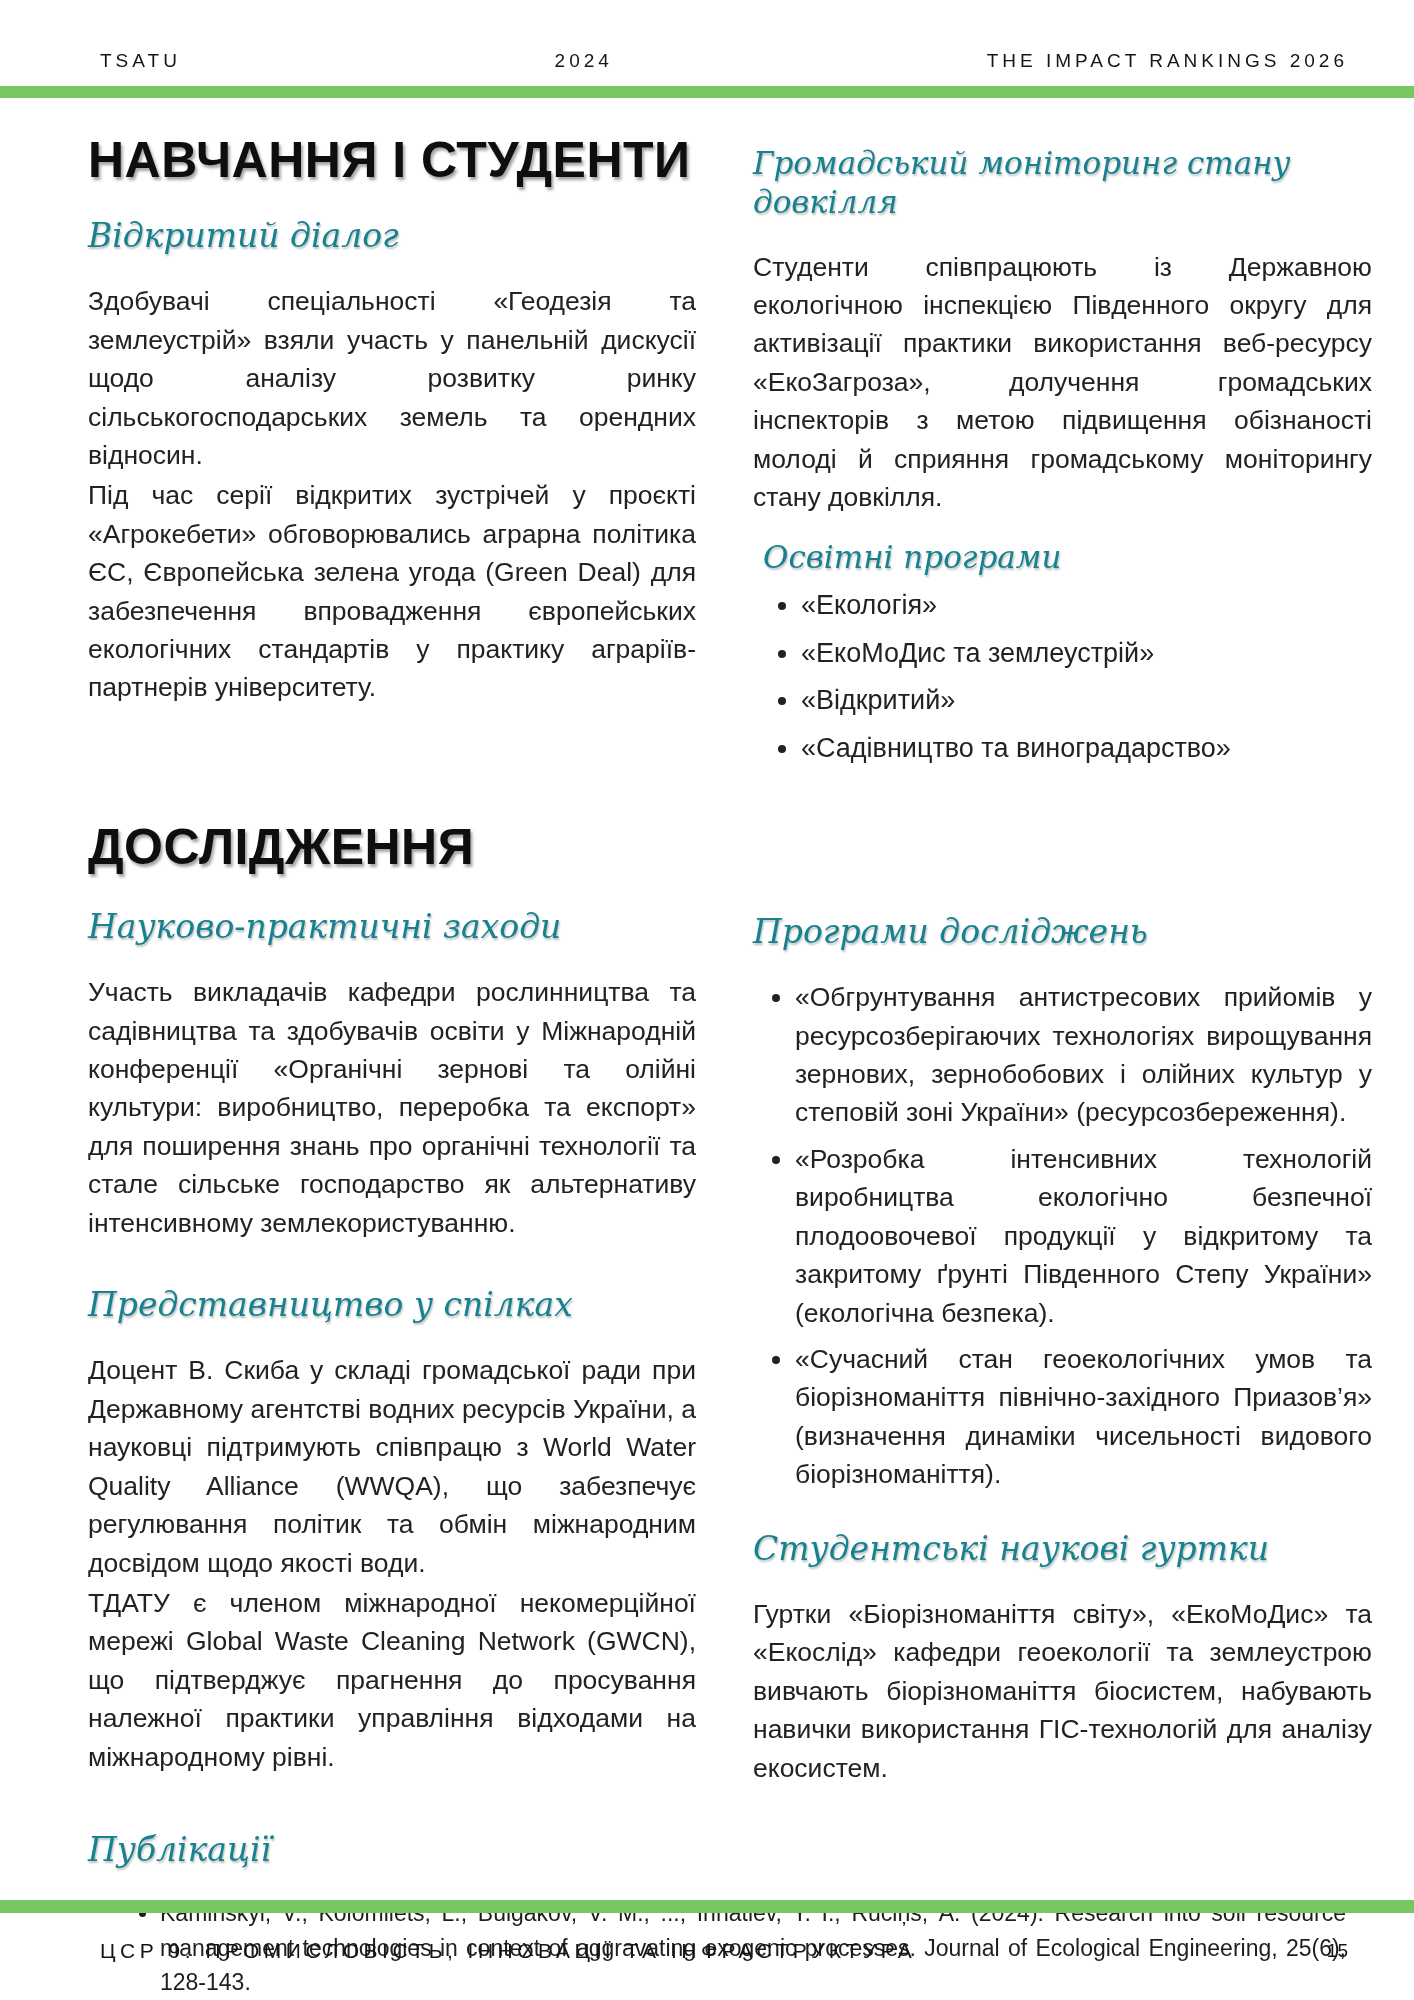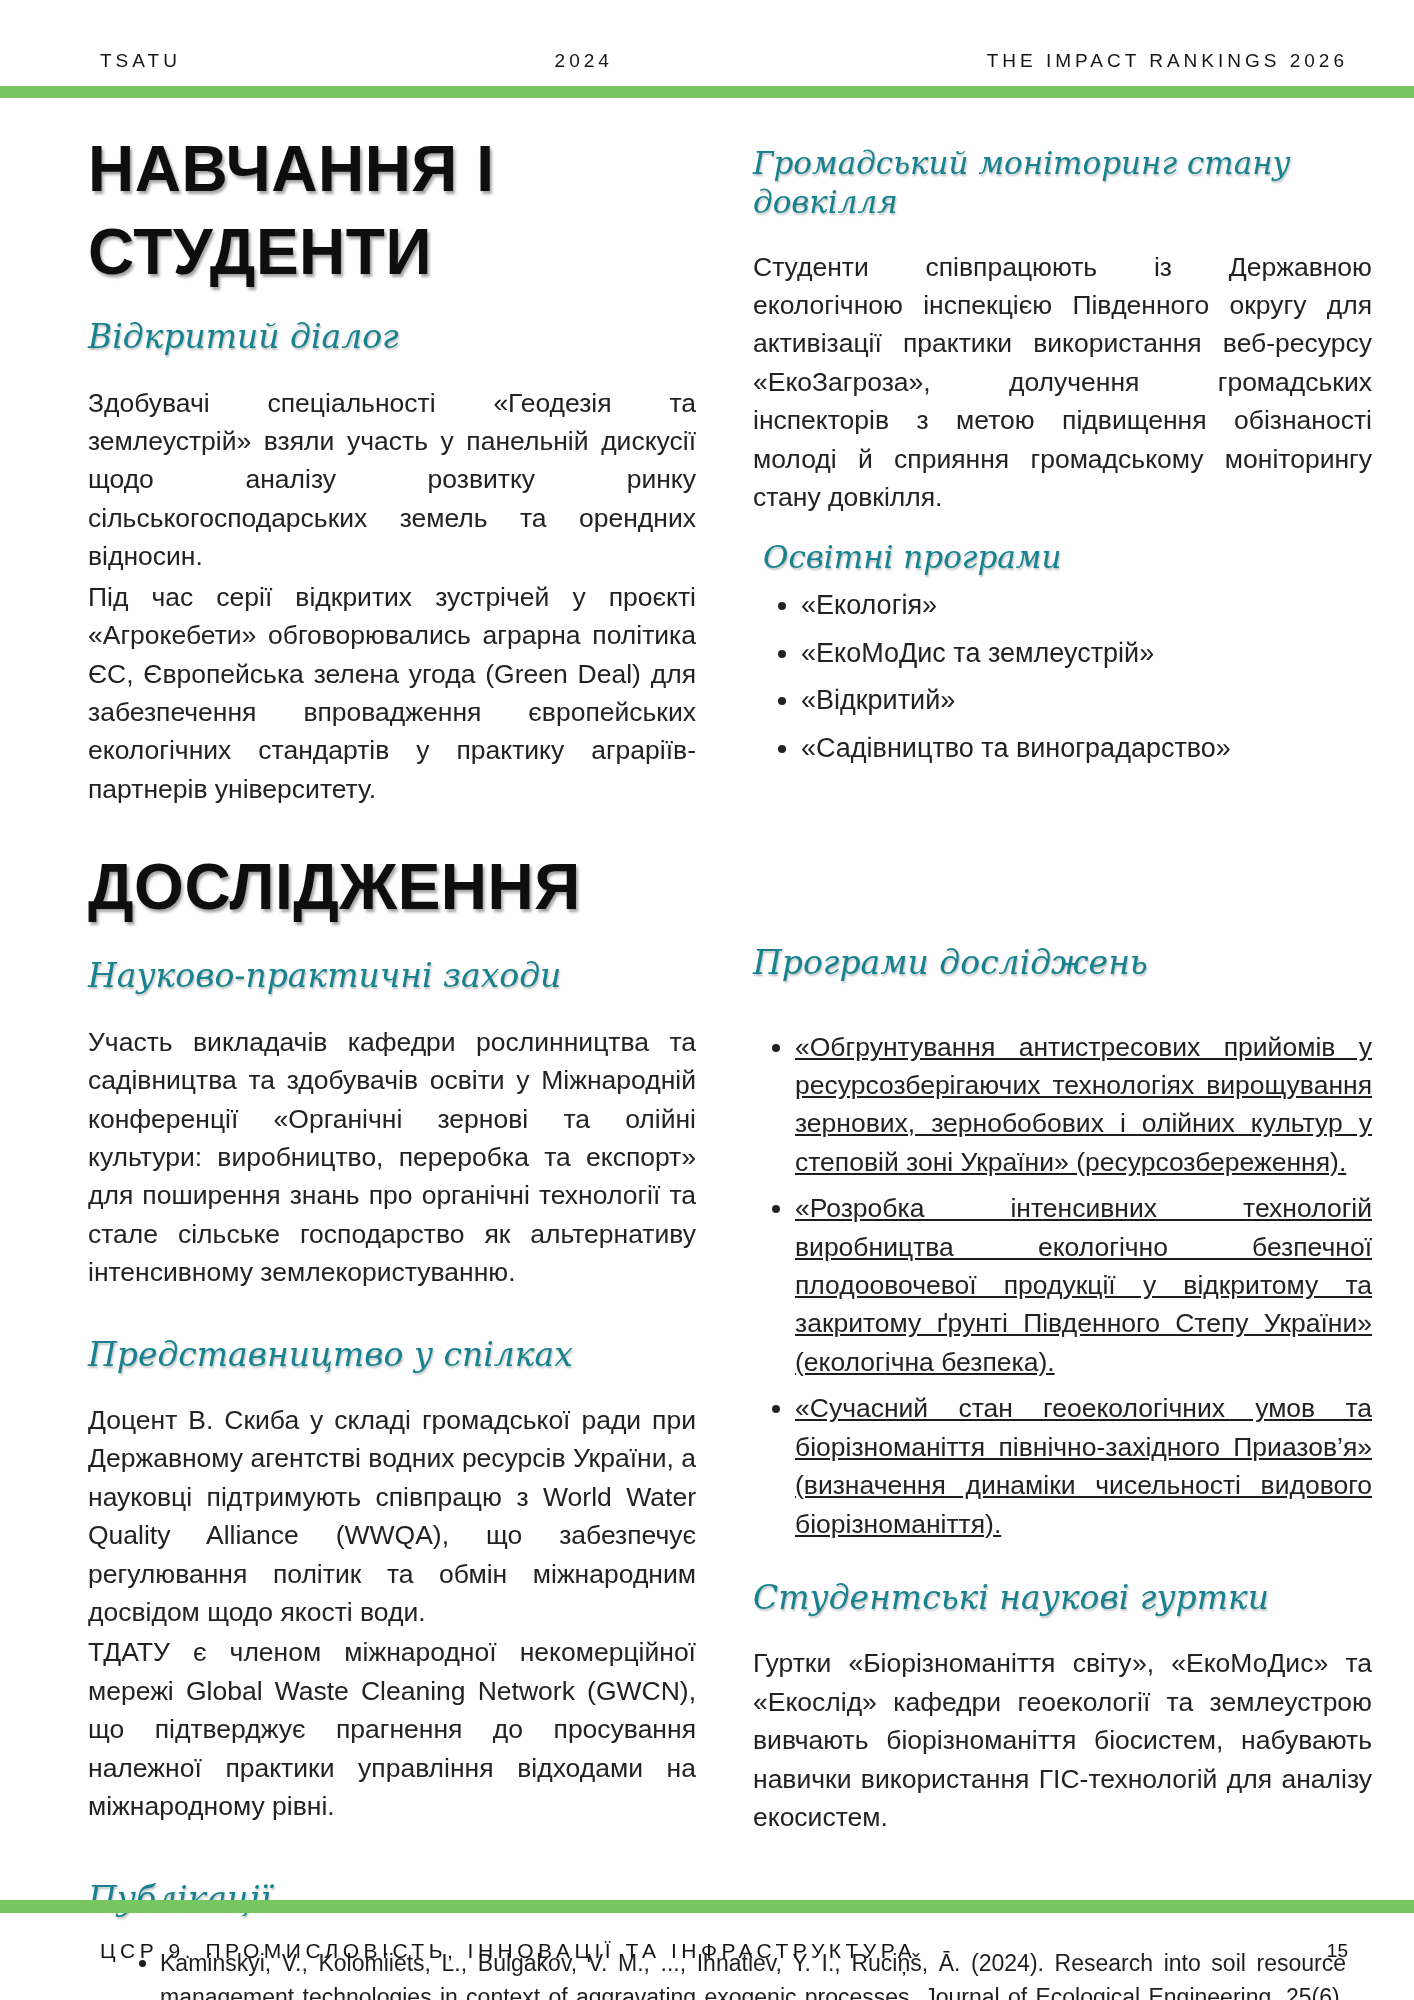--- a/index.html
+++ b/index.html
@@ -14,21 +14,21 @@
     padding:40px 66px 0 100px; height:72px;
     font-size:19px; letter-spacing:4px; font-weight:500; color:#151515;
   }
   .green-rule { height:12px; background:#76c75f; margin-top:14px; }
 
   
   .content { padding:0 42px 0 88px; }
   .grid2 { display:grid; grid-template-columns:608px 619px; column-gap:57px; }
 
   .h-big {
-    font-weight:800; font-size:64px; line-height:1.3; color:#0e0e0e;
+    font-weight:800; font-size:50px; line-height:1.3; color:#0e0e0e;
     letter-spacing:0.5px; text-shadow:2px 3px 3px rgba(90,90,90,0.55);
   }
   .h-teal {
     font-family:"DejaVu Serif", serif; font-style:italic; font-weight:normal;
     color:#16828f; font-size:33px; line-height:1.25;
     text-shadow:1px 2px 2px rgba(40,40,40,0.3);
   }
   .h-teal.small { font-size:31px; }
   .body-text {
     font-size:26.5px; line-height:1.45; text-align:justify; color:#222222;
@@ -43,21 +43,21 @@
   .col-r .body-text { margin-top:26px; }
   .edu-title { margin-top:32px; margin-left:10px; }
   ul.dot-list { margin-top:10px; padding-left:48px; list-style:disc; }
   ul.dot-list li { font-size:27px; line-height:1.35; margin-bottom:11px; color:#222; }
 
   .row2 { margin-top:38px; }
   .row2 .sub { margin-top:26px; }
   .row2 .body-text { margin-top:26px; }
   .unions-title { margin-top:42px; }
   .col-r2 { padding-top:96px; }
-  ul.justified { margin-top:44px; padding-left:42px; list-style:disc;text-decoration:underline; }
+  ul.justified { margin-top:26px; padding-left:42px; list-style:disc; }
   ul.justified li {
     font-size:26.5px; line-height:1.45; text-align:justify;
     margin-bottom:8px; color:#222;
   }
   .clubs-title { margin-top:34px; }
 
   .pubs { margin-top:42px; }
   ul.pub-list { margin-top:26px; padding-left:72px; list-style:disc; padding-right:26px; }
   ul.pub-list li {
     font-size:23px; line-height:1.5; text-align:justify;

